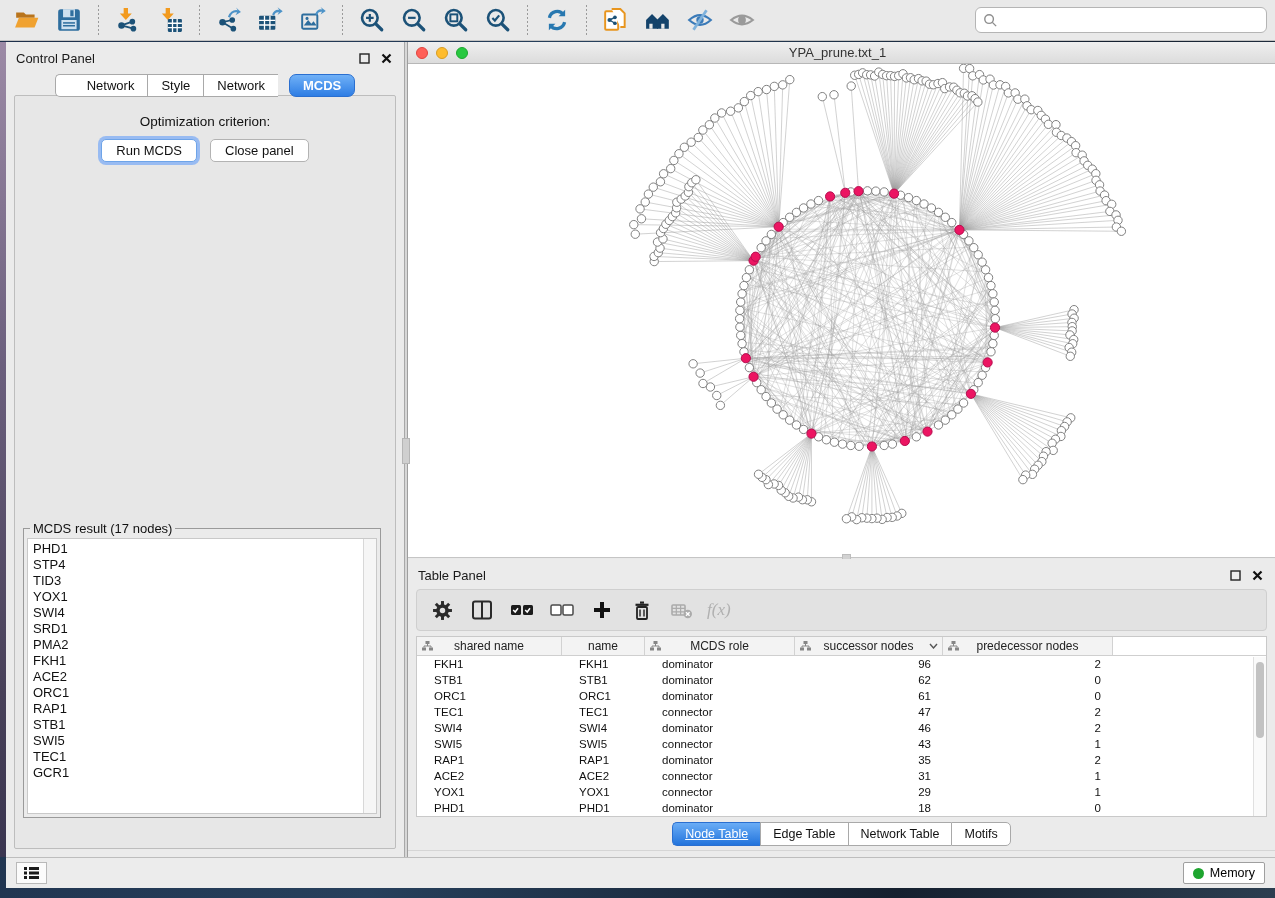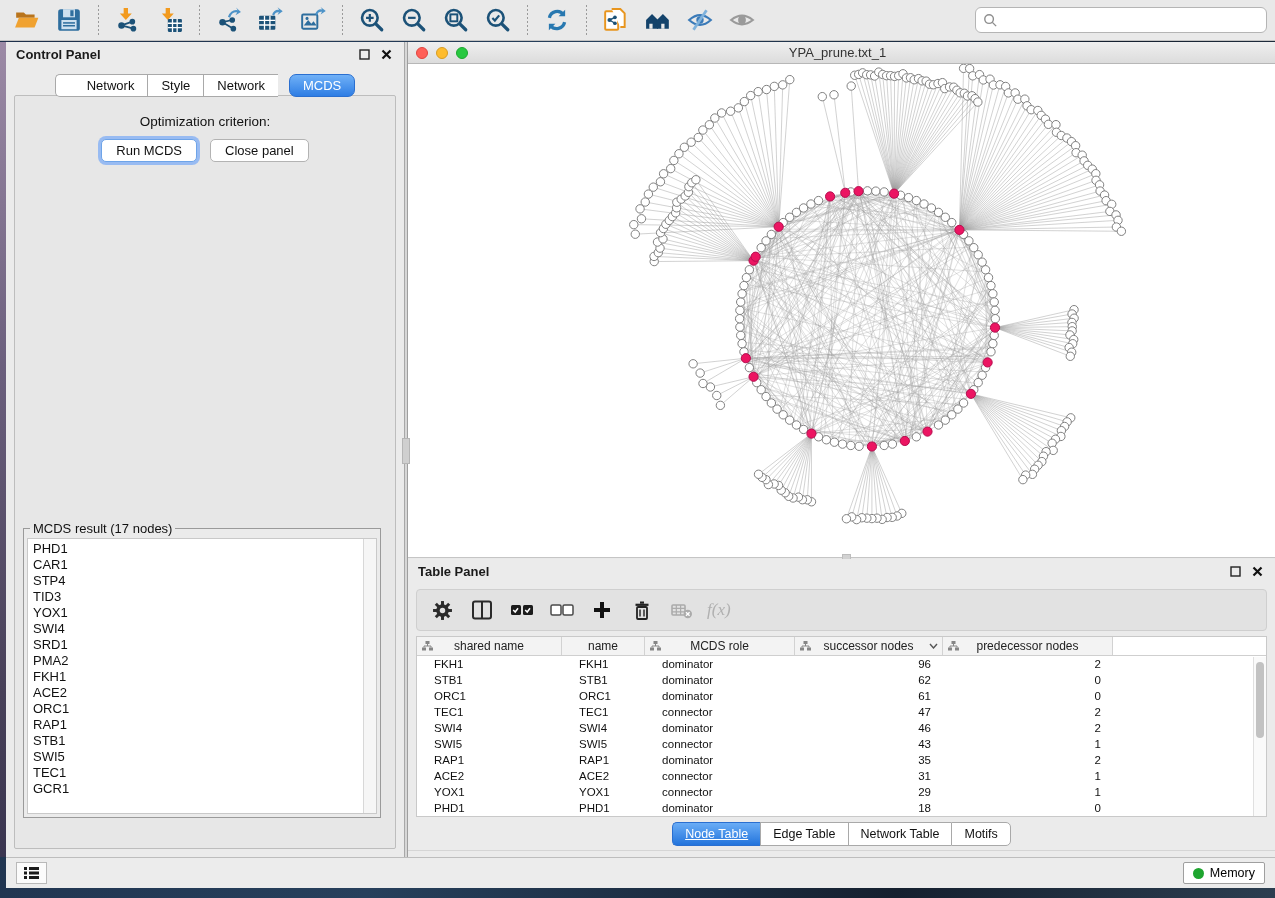--- a/index.html
+++ b/index.html
@@ -25,32 +25,32 @@
   .searchbox input { border:none; outline:none; flex:1; font-size:13px; background:transparent;
     font-family:"Liberation Sans", sans-serif; }
 
   
   .main { position:absolute; top:42px; bottom:36px; left:0; right:0; display:flex; }
   .wallleft { width:6px; background:linear-gradient(#9c8aa6,#6b5f7d 40%,#474058 80%,#3a3550); }
 
   
   .cpanel { width:399px; background:#ebebeb; border-right:1px solid #a8a8a8;
     position:relative; overflow:hidden; }
-  .phead { height:24px; display:flex; align-items:center; padding:0 10px;
-    font-size:13px; color:#1a1a1a;font-weight:bold; }
+  .phead { height:24px; display:flex; align-items:flex-end; padding:0 10px;
+    font-size:13px; color:#1a1a1a; }
   .phead .ttl { flex:1; }
   .picon { width:16px; height:16px; display:flex; align-items:center; justify-content:center;
     cursor:pointer; margin-left:6px; }
   .cp-tabs { display:flex; justify-content:center; margin-top:8px; position:relative; z-index:2; }
   .cp-tab { font-size:13px; padding:3px 13px; background:#fff; border:1px solid #a9a9a9;
     border-right:none; cursor:pointer; color:#111; font-family:"Liberation Sans", sans-serif; }
   .cp-tab:first-child { border-radius:5px 0 0 5px;padding-left:31px; }
   .cp-tab:last-child { border-radius:0 5px 5px 0; border-right:1px solid #a9a9a9; }
   .cp-tab.active { background:linear-gradient(#70b1f7,#2e7de4); color:#fff;
-    border-color:#2a6fd0; border-radius:7px; font-weight:normal;margin-left:11px; }
+    border-color:#2a6fd0; border-radius:7px; font-weight:bold;margin-left:11px; }
   .cp-body { position:absolute; top:53px; left:8px; right:8px; bottom:8px;
     background:#e7e7e7; border:1px solid #bdbdbd; border-radius:2px; padding-top:18px; }
   .optlabel { text-align:center; font-size:13.5px; color:#111; margin-bottom:10px; }
   .selectrow { display:flex; justify-content:center; margin-bottom:14px; }
   .mselect { width:318px; height:24px; background:#fff; border:1px solid #adadad;
     border-radius:5px; display:flex; align-items:center; cursor:pointer; overflow:hidden; }
   .mselect .val { flex:1; font-size:13px; padding:0 9px; color:#111; white-space:nowrap; }
   .mselect .cap { width:19px; height:100%; background:linear-gradient(#6fb0f8,#2e7de4);
     display:flex; flex-direction:column; align-items:center; justify-content:center; gap:2px; }
   .btnrow { display:flex; justify-content:center; gap:13px; }
@@ -309,21 +309,20 @@
         <div class="optlabel">Optimization criterion:</div>
         <div class="btnrow">
           <button class="mbtn focus">Run MCDS</button>
           <button class="mbtn">Close panel</button>
         </div>
         <fieldset class="resultbox">
           <legend>MCDS result (17 nodes)</legend>
           <div class="resultwrap">
             <div class="resultlist" id="resultList">
                 <div class="result-item">PHD1</div>
-                <div class="result-item">CAR1</div>
                 <div class="result-item">STP4</div>
                 <div class="result-item">TID3</div>
                 <div class="result-item">YOX1</div>
                 <div class="result-item">SWI4</div>
                 <div class="result-item">SRD1</div>
                 <div class="result-item">PMA2</div>
                 <div class="result-item">FKH1</div>
                 <div class="result-item">ACE2</div>
                 <div class="result-item">ORC1</div>
                 <div class="result-item">RAP1</div>

